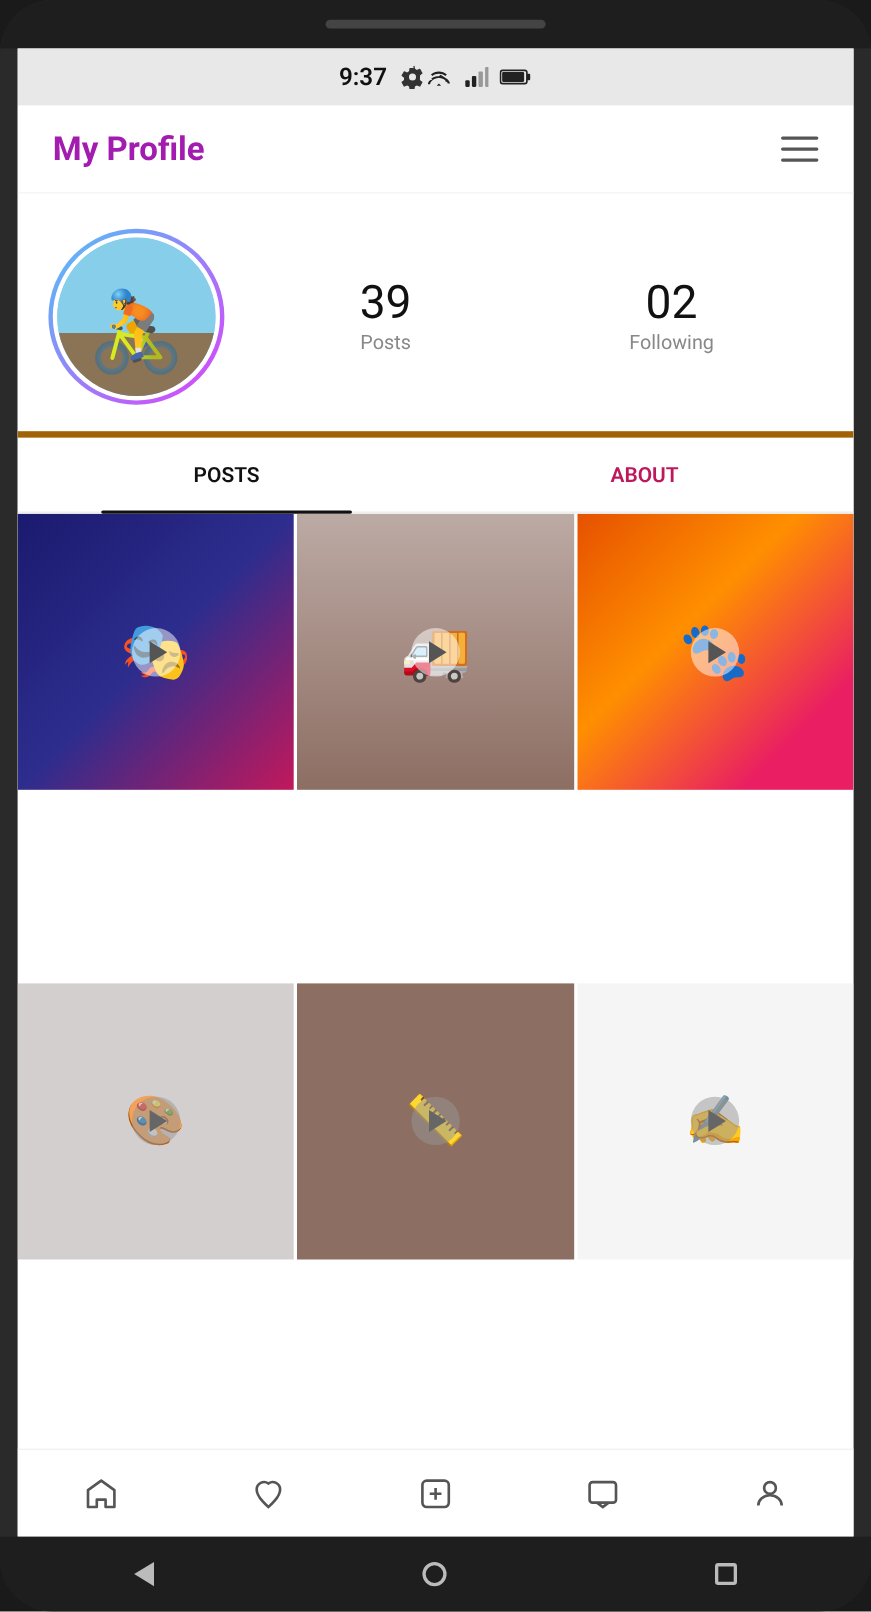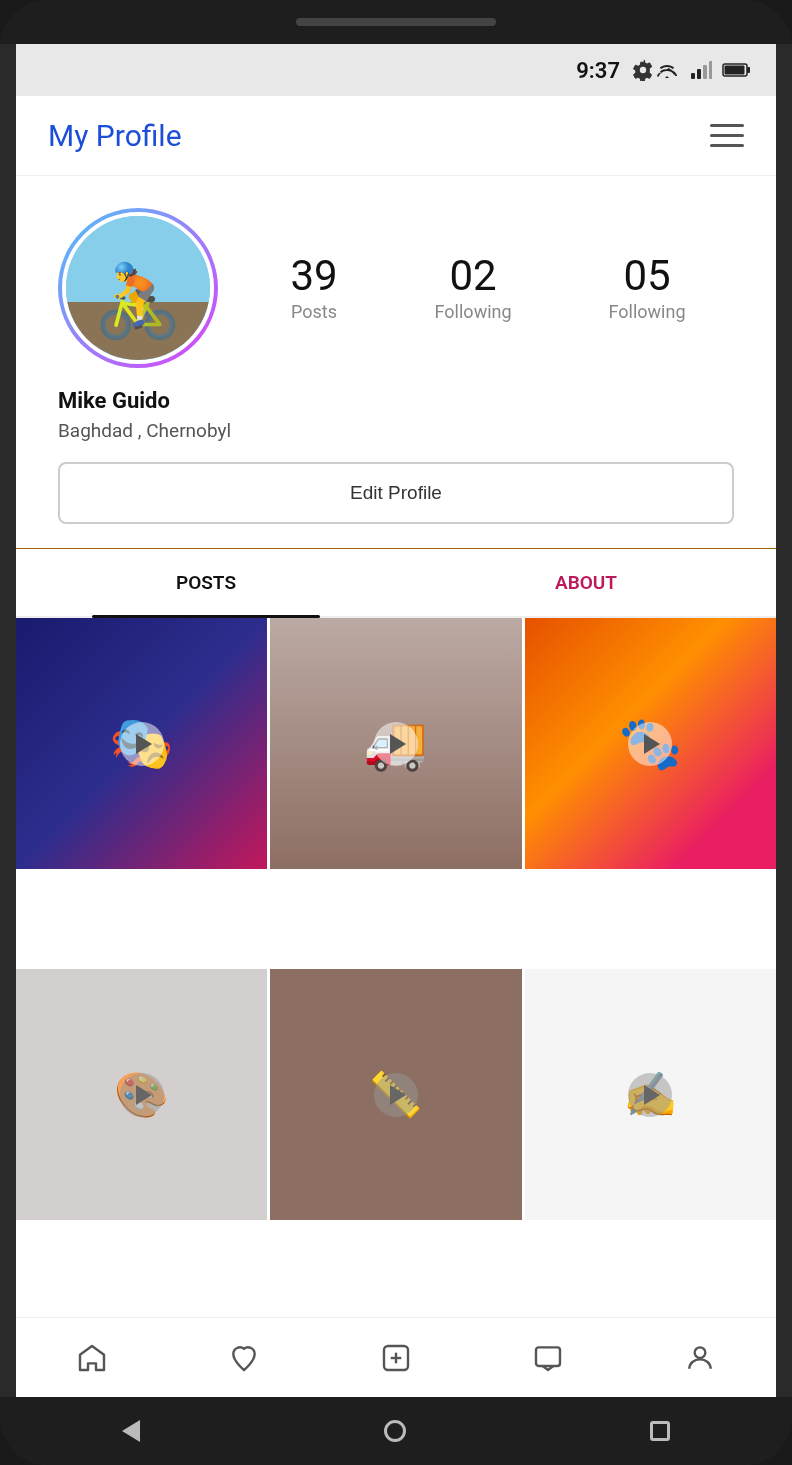--- a/index.html
+++ b/index.html
@@ -45,21 +45,21 @@
       flex-direction: column;
       overflow: hidden;
     }
 
     
     .status-bar {
       background: #e8e8e8;
       height: 52px;
       display: flex;
       align-items: center;
-      justify-content: flex-end;
+      justify-content: center;
       padding: 0 24px;
     }
     .status-left {
       display: flex;
       align-items: center;
       gap: 12px;
     }
     .status-time {
       font-size: 22px;
       font-weight: 600;
@@ -76,42 +76,42 @@
       background: #fff;
       height: 80px;
       display: flex;
       align-items: center;
       justify-content: space-between;
       padding: 0 32px;
       border-bottom: 1px solid #eee;
     }
     .app-title {
       font-size: 30px;
-      font-weight: 400;
-      color: #1d4ed8;
+      font-weight: 700;
+      color: #a21caf;
     }
     .hamburger-icon {
       display: flex;
       flex-direction: column;
       gap: 7px;
       cursor: pointer;
     }
     .hamburger-icon span {
       display: block;
       width: 34px;
       height: 3px;
       background: #555;
       border-radius: 2px;
     }
 
     
     .profile-section {
       background: #fff;
-      padding: 32px 42px 24px;
-      border-bottom: 1px solid #a16207;
+      padding: 32px 28px 24px;
+      border-bottom: 6px solid #a16207;
     }
     .profile-top {
       display: flex;
       align-items: center;
       gap: 0;
     }
     .avatar-wrapper {
       width: 160px;
       height: 160px;
       border-radius: 50%;
@@ -388,32 +388,23 @@
 
         <div class="profile-stats">
           <div class="stat-item">
             <span class="stat-number">39</span>
             <span class="stat-label">Posts</span>
           </div>
           <div class="stat-item">
             <span class="stat-number">02</span>
             <span class="stat-label">Following</span>
           </div>
-          <div class="stat-item">
-            <span class="stat-number">05</span>
-            <span class="stat-label">Following</span>
-          </div>
-        </div>
-      </div>
-
-      <div class="profile-info">
-        <div class="profile-name">Mike Guido</div>
-        <div class="profile-location">Baghdad , Chernobyl</div>
-        <button class="edit-profile-btn">Edit Profile</button>
-      </div>
+        </div>
+      </div>
+
     </div>
 
     <div class="tabs-bar">
       <div class="tab-item active">
         <span>POSTS</span>
       </div>
       <div class="tab-item">
         <span>ABOUT</span>
       </div>
     </div>

